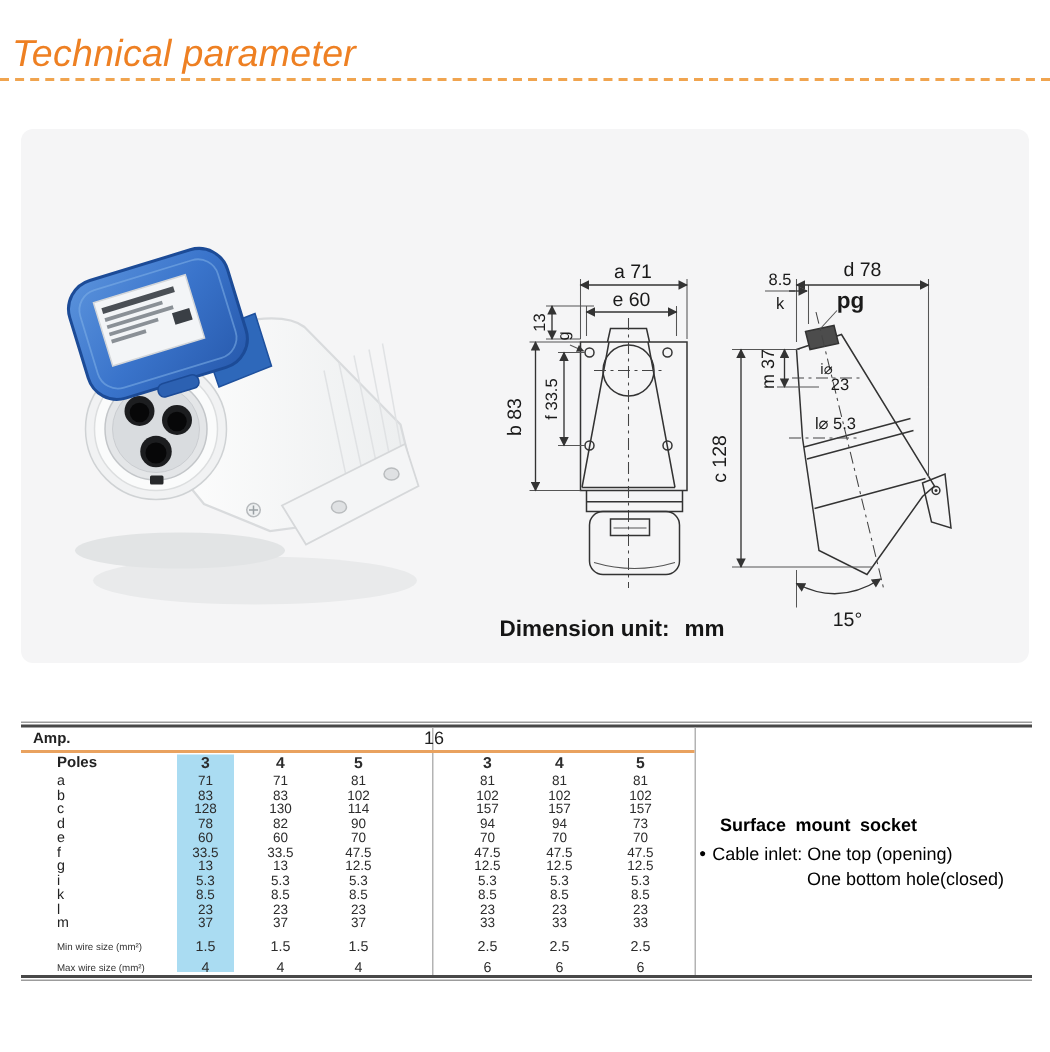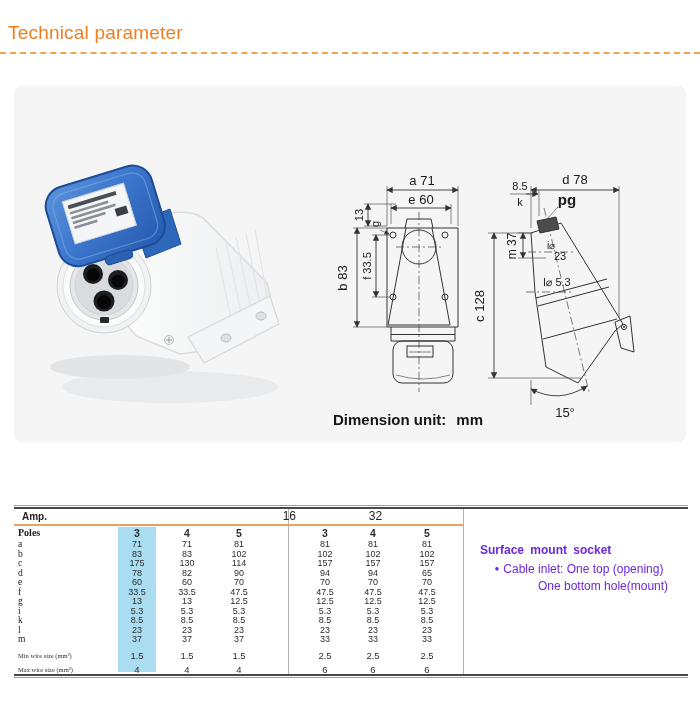--- a/index.html
+++ b/index.html
@@ -1,20 +1,20 @@
 <!DOCTYPE html>
 <html><head>
 <meta charset="utf-8">
 <style>
   html,body{margin:0;padding:0;background:#fff;}
   .page{position:relative;width:700px;height:701px;background:#ffffff;overflow:hidden;
         font-family:"Liberation Sans",sans-serif;color:#222;}
 
   
-  .title{position:absolute;left:8px;top:22px;margin:0;font-size:19px;font-weight:400;color:#ee8023;letter-spacing:.2px;}
+  .title{position:absolute;left:8px;top:22px;margin:0;font-size:25px;font-weight:400;color:#ee8023;letter-spacing:.2px;font-style:italic;}
   .dashes{position:absolute;left:0;right:0;top:52px;border-top:2px dashed #f0a44f;height:0;}
 
   
   .panel{position:absolute;left:14px;top:86px;width:672px;height:356px;background:#f5f5f6;border-radius:8px;}
   .photo{position:absolute;left:6px;top:9px;}
   .drawing{position:absolute;left:316px;top:54px;}
   .unit{position:absolute;left:319px;top:325px;font-size:15px;font-weight:600;color:#151515;white-space:nowrap;}
   .unit .mm{margin-left:10px;}
 
   
@@ -23,50 +23,50 @@
   .dash{stroke:#444;stroke-width:.7;fill:none;stroke-dasharray:8 3 2 3;}
   .dim{stroke:#333;stroke-width:.9;fill:none;}
   .drawing text{font-family:"Liberation Sans",sans-serif;fill:#1a1a1a;text-anchor:middle;}
   text.d{font-size:13px;}
   text.s{font-size:11px;}
   text.m{font-size:12px;}
   text.t{font-size:10px;}
   text.pg{font-size:15px;font-weight:700;}
 
   
-  .spec{position:absolute;left:14px;top:481px;width:674px;height:148px;font-family:"Liberation Sans",sans-serif;margin-top:24px;}
+  .spec{position:absolute;left:14px;top:481px;width:674px;height:148px;font-family:"Liberation Sans",sans-serif;}
   .t-top1{position:absolute;left:0;right:0;top:0;height:1px;background:#9c9c9c;}
   .t-top2{position:absolute;left:0;right:0;top:2px;height:2px;background:#484848;}
   .t-bot2{position:absolute;left:0;right:0;top:169px;height:2px;background:#484848;}
   .t-bot1{position:absolute;left:0;right:0;top:172px;height:1px;background:#9c9c9c;}
   .orange-rule{position:absolute;left:0;top:19px;width:449px;height:2px;background:#e9a25f;}
   .vline{position:absolute;top:4px;height:165px;width:1px;background:#b3b3b3;}
   .v1{left:274px;} .v2{left:449px;}
   .hl{position:absolute;left:104px;top:22px;width:38px;height:145px;background:#aadcf2;}
   .amp-row{position:absolute;left:0;top:4px;width:674px;height:15px;}
   .amp-label{position:absolute;left:8px;top:2px;font-size:10px;font-weight:700;color:#222;}
   .amp16{position:absolute;left:60px;width:222px;text-align:right;font-size:12px;color:#222;}
   .amp32{position:absolute;left:274px;width:175px;text-align:center;font-size:12px;color:#222;}
   .rows{position:absolute;left:0;top:22px;width:674px;}
   .trow{position:relative;height:9.5px;font-size:9px;color:#2c2c2c;}
-  .trow .tlabel{position:absolute;left:4px;top:0;font-size:9.5px;line-height:9.5px;color:#222;font-family:Liberation Serif, serif;}
+  .trow .tlabel{position:absolute;left:24px;top:0;font-size:9.5px;line-height:9.5px;color:#222;}
   .tcell{position:absolute;top:0;width:44px;text-align:center;line-height:9.5px;}
   .c0{left:101px;} .c1{left:151px;} .c2{left:203px;} .c3{left:289px;} .c4{left:337px;} .c5{left:391px;}
   .trow.poles{height:13px;font-weight:700;font-size:10.5px;}
   .trow.poles .tlabel{font-size:10px;line-height:12px;font-weight:700;}
   .trow.poles .tcell{line-height:12px;}
   .trow.wire{height:14px;font-size:9.5px;}
   .trow.wire .tlabel{font-size:6.5px;line-height:14px;color:#333;}
   .trow.wire .tcell{line-height:14px;}
   .trow.wire.first{margin-top:4px;}
 
   
-  .notes{position:absolute;left:466px;top:543px;width:226px;font-size:12px;color:#6d28d9;}
+  .notes{position:absolute;left:466px;top:543px;width:226px;font-size:12px;color:#000000;}
   .n-title{font-weight:700;font-size:12px;word-spacing:3px;margin-left:14px;margin-bottom:4px;}
-  .n-line{position:relative;margin-bottom:2px;line-height:15px;text-align:center;}
+  .n-line{position:relative;margin-bottom:2px;line-height:15px;}
   .bullet{font-size:8px;vertical-align:2px;margin-right:4px;}
   .n-indent{margin-left:72px;line-height:15px;margin-bottom:1px;}
   .warn{margin-left:6px;vertical-align:-1px;}
 </style>
 </head>
 <body>
 
 <div class="page">
 
   <h1 class="title">Technical parameter</h1>
@@ -206,21 +206,20 @@
 
   <div class="spec">
     <div class="t-top1"></div>
     <div class="t-top2"></div>
     <div class="hl"></div>
     <div class="vline v1"></div>
     <div class="vline v2"></div>
     <div class="amp-row">
       <span class="amp-label">Amp.</span>
       <span class="amp16">16</span>
-      <span class="amp32">32</span>
     </div>
     <div class="orange-rule"></div>
     <div class="rows">
         <div class="trow poles">
           <span class="tlabel">Poles</span>
           <span class="tcell c0">3</span>
           <span class="tcell c1">4</span>
           <span class="tcell c2">5</span>
           <span class="tcell c3">3</span>
           <span class="tcell c4">4</span>
@@ -239,35 +238,35 @@
           <span class="tlabel">b</span>
           <span class="tcell c0">83</span>
           <span class="tcell c1">83</span>
           <span class="tcell c2">102</span>
           <span class="tcell c3">102</span>
           <span class="tcell c4">102</span>
           <span class="tcell c5">102</span>
         </div>
         <div class="trow">
           <span class="tlabel">c</span>
-          <span class="tcell c0">175</span>
+          <span class="tcell c0">128</span>
           <span class="tcell c1">130</span>
           <span class="tcell c2">114</span>
           <span class="tcell c3">157</span>
           <span class="tcell c4">157</span>
           <span class="tcell c5">157</span>
         </div>
         <div class="trow">
           <span class="tlabel">d</span>
           <span class="tcell c0">78</span>
           <span class="tcell c1">82</span>
           <span class="tcell c2">90</span>
           <span class="tcell c3">94</span>
           <span class="tcell c4">94</span>
-          <span class="tcell c5">65</span>
+          <span class="tcell c5">73</span>
         </div>
         <div class="trow">
           <span class="tlabel">e</span>
           <span class="tcell c0">60</span>
           <span class="tcell c1">60</span>
           <span class="tcell c2">70</span>
           <span class="tcell c3">70</span>
           <span class="tcell c4">70</span>
           <span class="tcell c5">70</span>
         </div>
@@ -346,16 +345,16 @@
       </div>
     <div class="t-bot2"></div>
     <div class="t-bot1"></div>
   </div>
 
   <div class="notes">
     <div class="n-title">Surface mount socket</div>
     <div class="n-line">
       <span class="bullet">●</span><span>Cable inlet: One top (opening)</span>
     </div>
-    <div class="n-indent">One bottom hole(mount)</div>
+    <div class="n-indent">One bottom hole(closed)</div>
   </div>
 
 </div>
 
 </body></html>

